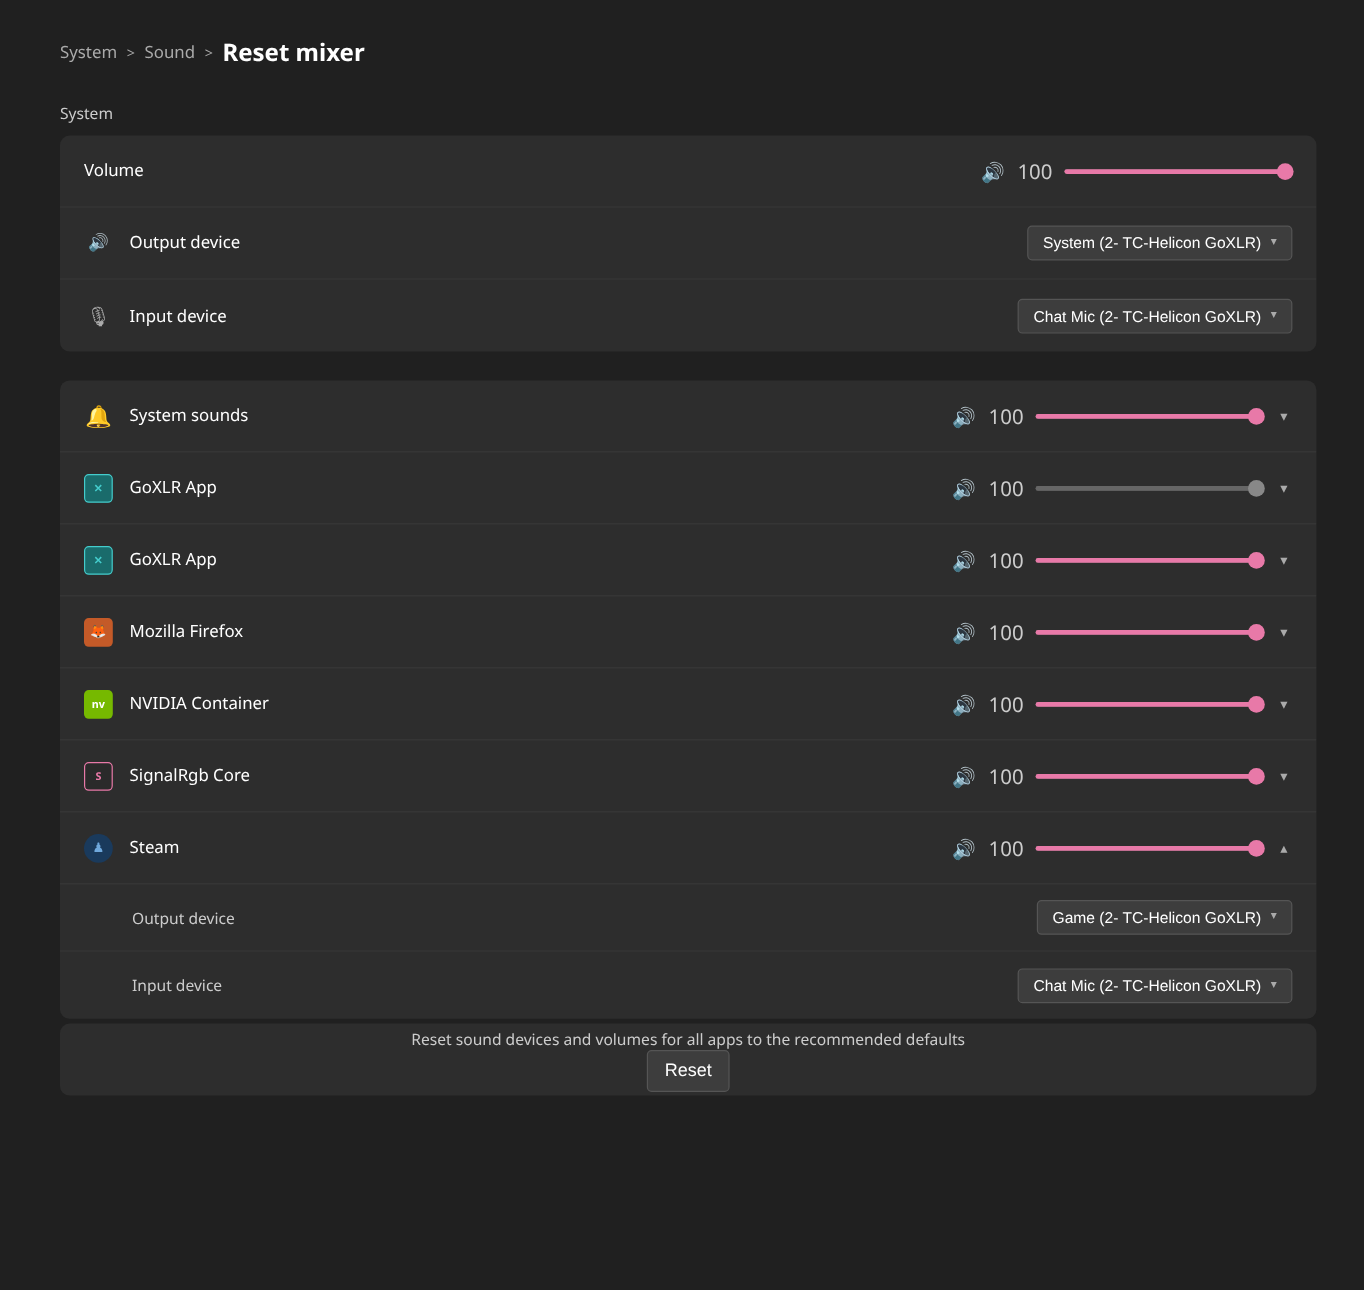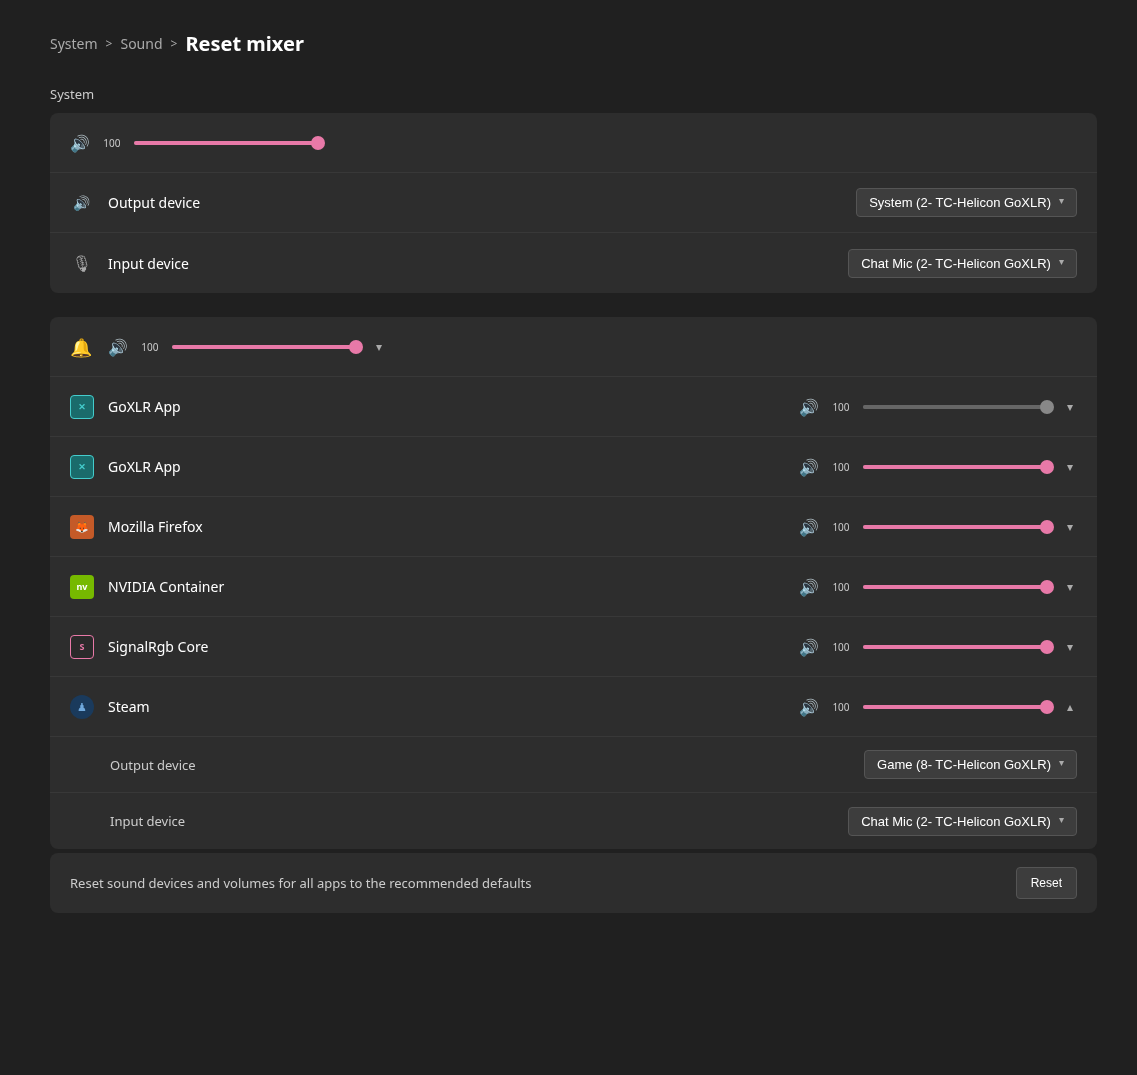--- a/index.html
+++ b/index.html
@@ -75,21 +75,21 @@
       display: flex;
       align-items: center;
       gap: 10px;
     }
     .volume-icon {
       color: #aaaaaa;
       font-size: 16px;
     }
     .volume-number {
       color: #cccccc;
-      font-size: 10px;
+      font-size: 17px;
       min-width: 24px;
       text-align: center;
     }
     .slider-container {
       width: 190px;
       position: relative;
       height: 20px;
       display: flex;
       align-items: center;
     }
@@ -179,57 +179,59 @@
     .sub-row-label {
       flex: 1;
       font-size: 13px;
       color: #cccccc;
     }
     .footer-bar {
       background: #2d2d2d;
       border-radius: 8px;
       display: flex;
       align-items: center;
-      justify-content: space-between;
+      justify-content: center;
       padding: 0 20px;
       height: 60px;
       margin-top: 4px;
+      flex-direction: column;
     }
     .footer-text {
       font-size: 13px;
       color: #cccccc;
     }
     .reset-btn {
       background: #3d3d3d;
       border: 1px solid #555555;
       border-radius: 4px;
       color: #ffffff;
       padding: 8px 14px;
       cursor: pointer;
-      font-size: 12px;
+      font-size: 15px;
     }
   </style>
 </head>
 <body>
 
 <div class="page">
 
   <div class="breadcrumb">
     <span class="breadcrumb-link">System</span>
     <span class="breadcrumb-sep">&gt;</span>
     <span class="breadcrumb-link">Sound</span>
     <span class="breadcrumb-sep">&gt;</span>
     <span class="breadcrumb-current">Reset mixer</span>
   </div>
 
   <div class="section-gap">
     <div class="section-label">System</div>
     <div class="card">
 
       <div class="card-row">
+        <span class="row-label">Volume</span>
         <div class="volume-controls">
           <span class="volume-icon">🔊</span>
           <span class="volume-number">100</span>
           <div class="slider-container">
             <div class="slider-track">
               <div class="slider-fill" style="width:100%"></div>
               <div class="slider-thumb"></div>
             </div>
           </div>
         </div>
@@ -253,20 +255,21 @@
         </button>
       </div>
     </div>
   </div>
 
   <div class="apps-section">
     <div class="card">
 
       <div class="card-row">
         <div class="row-icon" style="color:#aaa; font-size:18px;">🔔</div>
+        <span class="row-label">System sounds</span>
         <div class="volume-controls">
           <span class="volume-icon">🔊</span>
           <span class="volume-number">100</span>
           <div class="slider-container">
             <div class="slider-track">
               <div class="slider-fill" style="width:100%"></div>
               <div class="slider-thumb"></div>
             </div>
           </div>
         </div>
@@ -391,21 +394,21 @@
           </div>
         </div>
         <button class="expand-btn">
           <span>▴</span>
         </button>
       </div>
 
       <div class="expanded-sub-row">
         <span class="sub-row-label">Output device</span>
         <button class="dropdown-btn">
-          <span>Game (8- TC-Helicon GoXLR)</span>
+          <span>Game (2- TC-Helicon GoXLR)</span>
           <span class="dropdown-chevron">▾</span>
         </button>
       </div>
 
       <div class="expanded-sub-row" style="border-bottom:none;">
         <span class="sub-row-label">Input device</span>
         <button class="dropdown-btn">
           <span>Chat Mic (2- TC-Helicon GoXLR)</span>
           <span class="dropdown-chevron">▾</span>
         </button>

